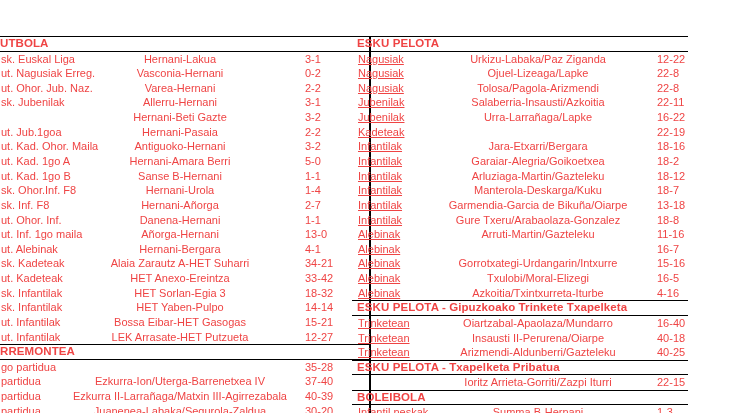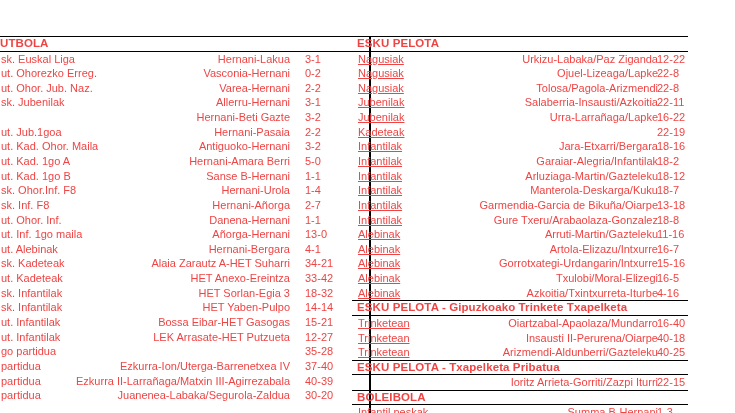--- a/index.html
+++ b/index.html
@@ -26,37 +26,37 @@
   }
   .col-right .section-header{padding-left:5px;}
   .row{
     position:relative;
     height:14.65px;line-height:14.65px;
     font-size:11px;white-space:nowrap;
   }
   .row span{position:absolute;top:0;height:14.65px;line-height:15px;}
   .cell-cat{left:1px;}
   .col-right .cell-cat{left:6px;text-decoration:underline;}
-  .cell-match{left:70px;width:220px;text-align:right;}
+  .cell-match{left:70px;width:220px;text-align:center;}
   .col-right .cell-match{left:66px;width:240px;}
   .cell-score{left:305px;width:80px;text-align:left;}
 </style>
 </head>
 <body>
 
 <div class="page" style="background: rgb(255, 255, 255); color: #ef4444; margin-top: 36px;">
   <div class="col col-left">
       <div class="section-header"><span>UTBOLA</span></div>
       <div class="row">
         <span class="cell-cat">sk. Euskal Liga</span>
         <span class="cell-match">Hernani-Lakua</span>
         <span class="cell-score">3-1</span>
       </div>
       <div class="row">
-        <span class="cell-cat">ut. Ohorezko Erreg.</span>
+        <span class="cell-cat">ut. Nagusiak Erreg.</span>
         <span class="cell-match">Vasconia-Hernani</span>
         <span class="cell-score">0-2</span>
       </div>
       <div class="row">
         <span class="cell-cat">ut. Ohor. Jub. Naz.</span>
         <span class="cell-match">Varea-Hernani</span>
         <span class="cell-score">2-2</span>
       </div>
       <div class="row">
         <span class="cell-cat">sk. Jubenilak</span>
@@ -135,20 +135,21 @@
       <div class="row">
         <span class="cell-cat">ut. Infantilak</span>
         <span class="cell-match">Bossa Eibar-HET Gasogas</span>
         <span class="cell-score">15-21</span>
       </div>
       <div class="row">
         <span class="cell-cat">ut. Infantilak</span>
         <span class="cell-match">LEK Arrasate-HET Putzueta</span>
         <span class="cell-score">12-27</span>
       </div>
+      <div class="section-header"><span>RREMONTEA</span></div>
       <div class="row">
         <span class="cell-cat">go partidua</span>
         <span class="cell-score">35-28</span>
       </div>
       <div class="row">
         <span class="cell-cat">partidua</span>
         <span class="cell-match">Ezkurra-Ion/Uterga-Barrenetxea IV</span>
         <span class="cell-score">37-40</span>
       </div>
       <div class="row">
@@ -194,21 +195,21 @@
         <span class="cell-cat">Kadeteak</span>
         <span class="cell-score">22-19</span>
       </div>
       <div class="row">
         <span class="cell-cat">Infantilak</span>
         <span class="cell-match">Jara-Etxarri/Bergara</span>
         <span class="cell-score">18-16</span>
       </div>
       <div class="row">
         <span class="cell-cat">Infantilak</span>
-        <span class="cell-match">Garaiar-Alegria/Infantilak</span>
+        <span class="cell-match">Garaiar-Alegria/Goikoetxea</span>
         <span class="cell-score">18-2</span>
       </div>
       <div class="row">
         <span class="cell-cat">Infantilak</span>
         <span class="cell-match">Arluziaga-Martin/Gazteleku</span>
         <span class="cell-score">18-12</span>
       </div>
       <div class="row">
         <span class="cell-cat">Infantilak</span>
         <span class="cell-match">Manterola-Deskarga/Kuku</span>
@@ -224,21 +225,20 @@
         <span class="cell-match">Gure Txeru/Arabaolaza-Gonzalez</span>
         <span class="cell-score">18-8</span>
       </div>
       <div class="row">
         <span class="cell-cat">Alebinak</span>
         <span class="cell-match">Arruti-Martin/Gazteleku</span>
         <span class="cell-score">11-16</span>
       </div>
       <div class="row">
         <span class="cell-cat">Alebinak</span>
-        <span class="cell-match">Artola-Elizazu/Intxurre</span>
         <span class="cell-score">16-7</span>
       </div>
       <div class="row">
         <span class="cell-cat">Alebinak</span>
         <span class="cell-match">Gorrotxategi-Urdangarin/Intxurre</span>
         <span class="cell-score">15-16</span>
       </div>
       <div class="row">
         <span class="cell-cat">Alebinak</span>
         <span class="cell-match">Txulobi/Moral-Elizegi</span>

